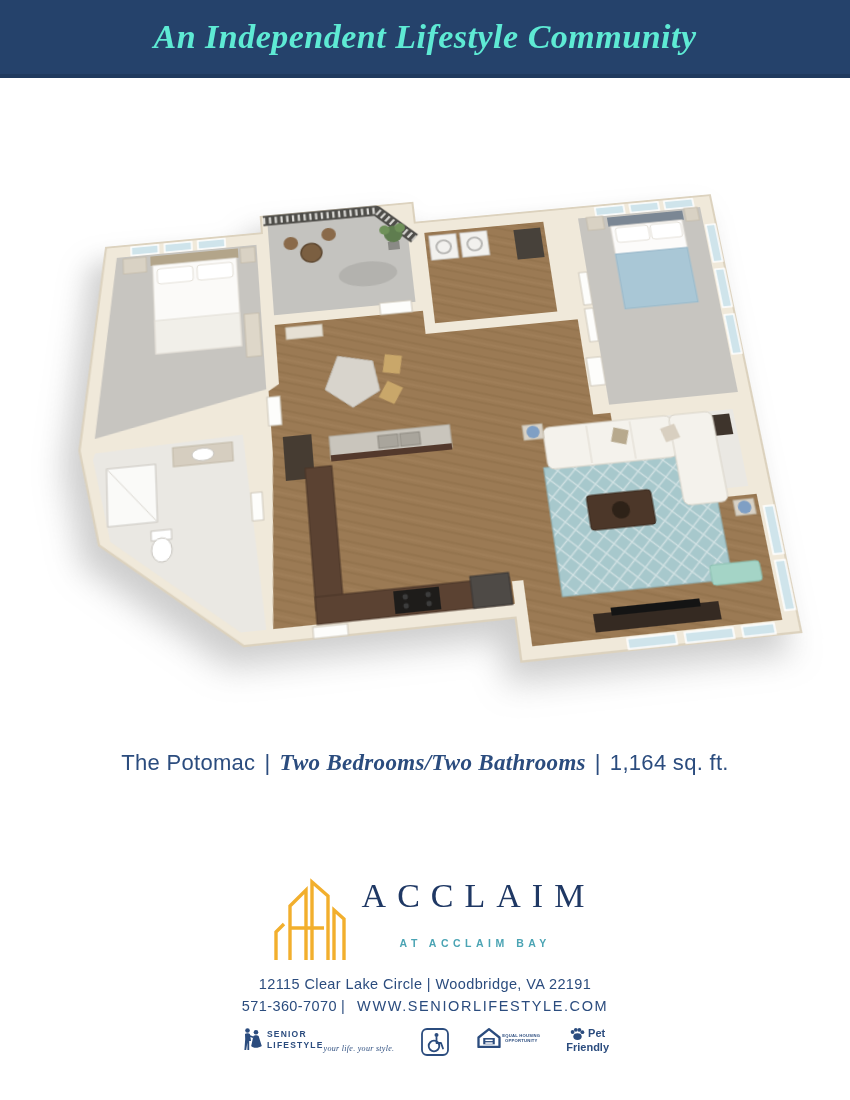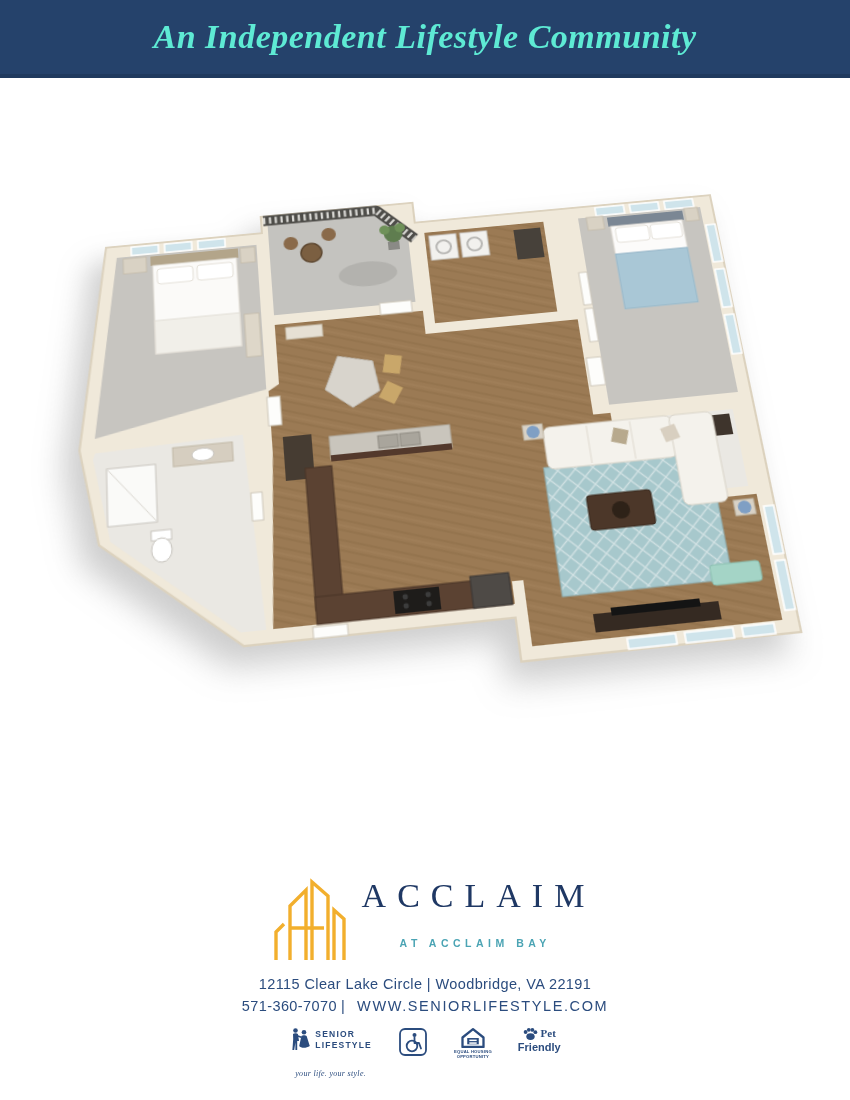--- a/index.html
+++ b/index.html
@@ -34,29 +34,29 @@
 
   
   .contact{position:absolute;top:974px;left:0;width:100%;text-align:center;color:#2B4C7E;
            font-size:14.5px;line-height:1.5;letter-spacing:.4px;}
   .website{font-weight:400;letter-spacing:1.6px;margin-left:8px;}
   .contact .sep{margin:0 4px;}
 
   
   .badges{position:absolute;top:1027px;left:0;width:100%;display:flex;justify-content:center;
           gap:26px;align-items:flex-start;color:#2B4C7E;}
-  .badge{display:flex;flex-direction:column;align-items:center;}
+  .badge{display:flex;align-items:center;}
   .sl-row{display:flex;align-items:center;gap:4px;}
   .sl-text{display:flex;flex-direction:column;font-size:8.5px;font-weight:700;
            letter-spacing:1.2px;line-height:1.25;}
   .sl-tagline{font-family:"Liberation Serif",serif;font-style:italic;font-size:8px;
               margin-top:16px;letter-spacing:.3px;}
   .eh-text{font-size:4.2px;font-weight:700;letter-spacing:.2px;line-height:1.3;text-align:center;margin-top:1px;}
   .pet{display:flex;flex-direction:column;align-items:center;font-size:11px;font-weight:700;line-height:1.25;}
-  .pet-row{display:flex;align-items:center;gap:3px;font-family:Liberation Serif, serif;}
+  .pet-row{display:flex;align-items:center;gap:3px;}
 </style>
 </head>
 <body>
 
 <div class="page">
 
   <header class="banner">
     <h1>An Independent Lifestyle Community</h1>
   </header>
 
@@ -213,20 +213,23 @@
         <rect x="452" y="436" width="110" height="16" fill="#352A22"></rect>
         <rect x="468" y="432" width="78" height="7" fill="#141414"></rect>
         <rect x="414" y="258" width="18" height="14" fill="#D9D2C6" stroke="#C6BEAD"></rect>
         <circle cx="423" cy="265" r="6" fill="#7F9FC4"></circle>
         <rect x="592" y="348" width="18" height="14" fill="#D9D2C6" stroke="#C6BEAD"></rect>
         <circle cx="601" cy="355" r="6" fill="#7F9FC4"></circle>
       </g>
     </svg>
   </div>
 
+  <div class="caption">
+    <span class="cap-sans">The Potomac</span><span class="cap-sep">|</span><span class="cap-serif">Two Bedrooms/Two Bathrooms</span><span class="cap-sep">|</span><span class="cap-sans">1,164 sq. ft.</span>
+  </div>
 
   <div class="logo-block">
     <svg width="84" height="96" viewBox="0 0 84 96" fill="none" stroke="#F2AF2D" stroke-width="3.4" stroke-linejoin="miter">
       <path d="M10,94 V66 L18,58"></path>
       <path d="M24,94 V40 L40,24 V94"></path>
       <path d="M24,62 H58"></path>
       <path d="M46,94 V16 L62,30 V94"></path>
       <path d="M68,94 V44 L78,53 V94"></path>
     </svg>
     <div class="logo-text">

